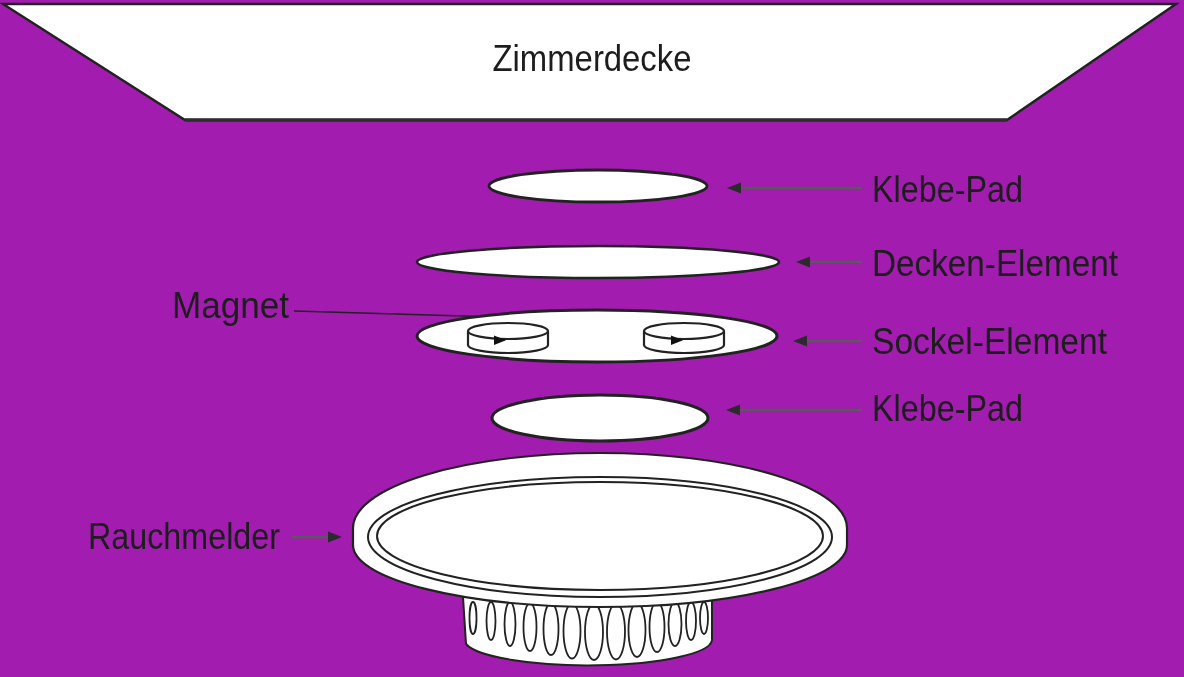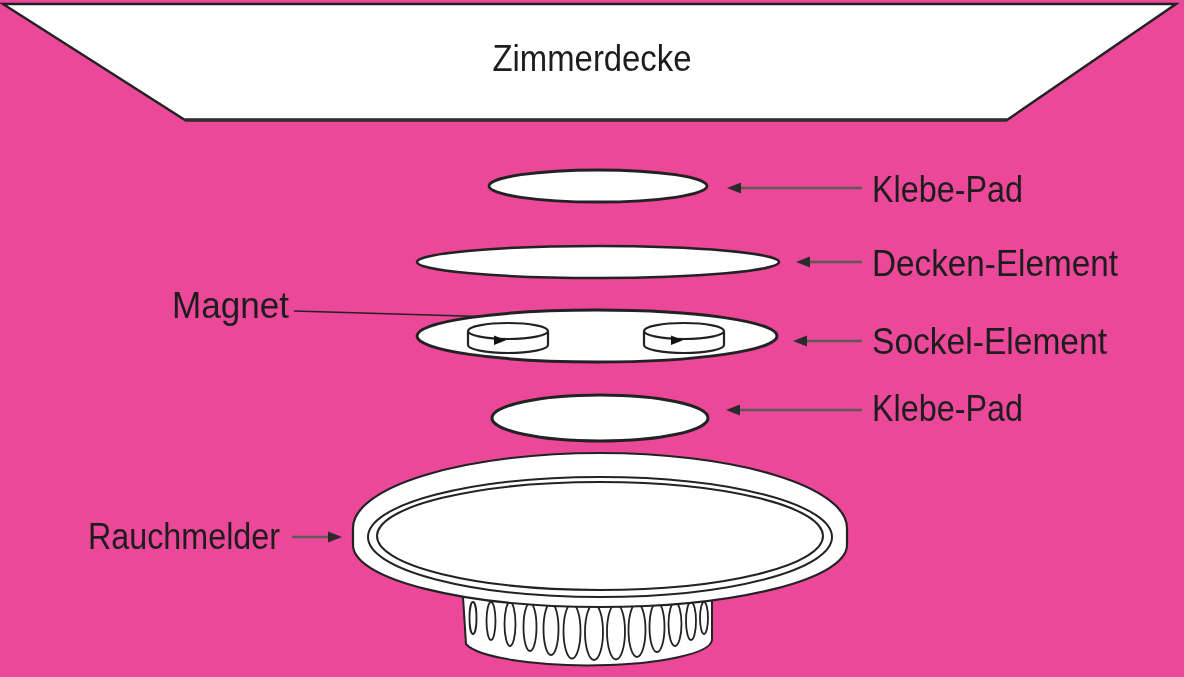--- a/index.html
+++ b/index.html
@@ -1,20 +1,20 @@
 <!DOCTYPE html>
 <html><head>
 <meta charset="utf-8">
 <style>
   html, body { margin: 0; padding: 0; background: #ffffff; }
   .canvas {
     position: relative;
     width: 1184px;
     height: 677px;
-    background: #ec4899;
+    background: #a21caf;
     overflow: hidden;
   }
   svg { display: block; }
   svg text {
     font-family: "Liberation Sans", sans-serif;
     font-size: 36px;
     fill: #1d1d1d;
   }
   .outline { fill: #ffffff; stroke: #222222; }
   .thin-line { stroke: #222222; fill: none; }

